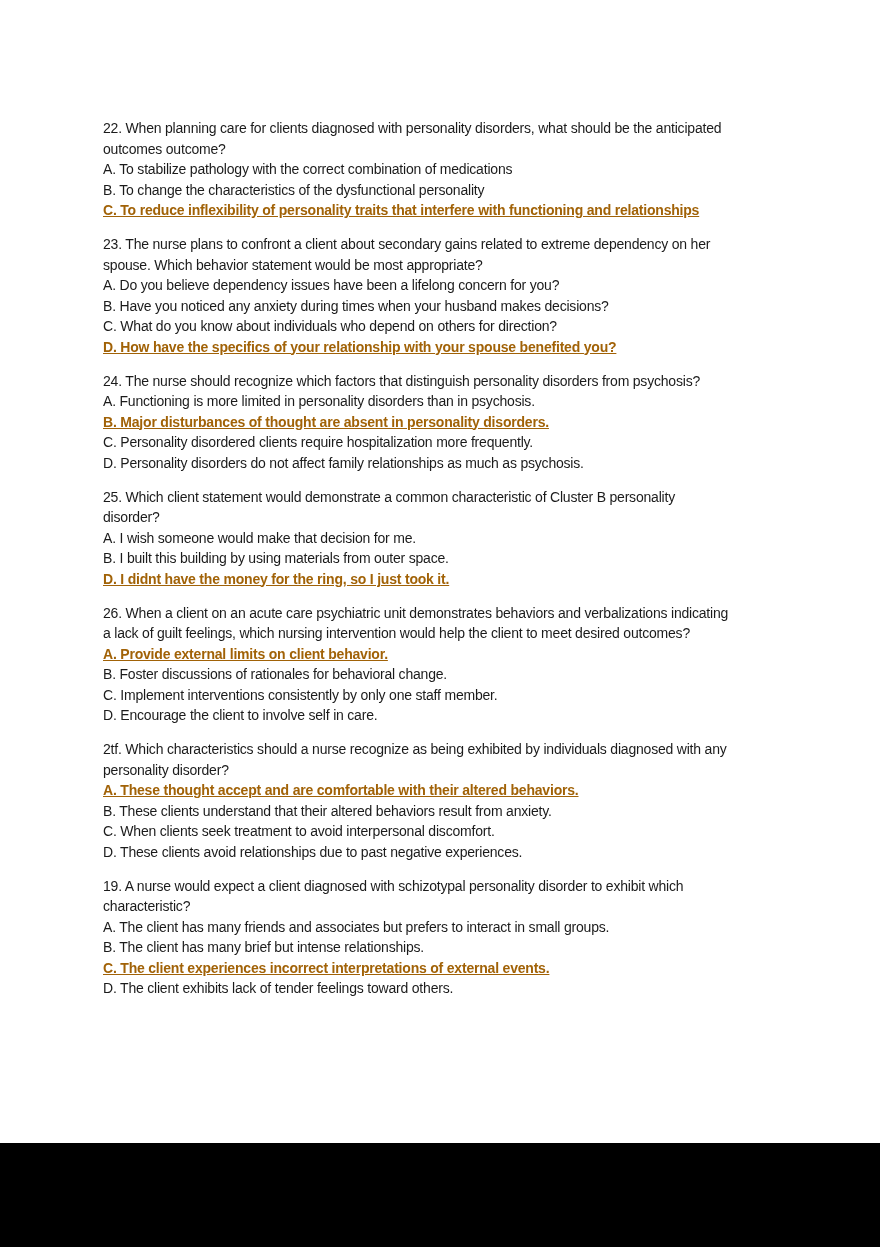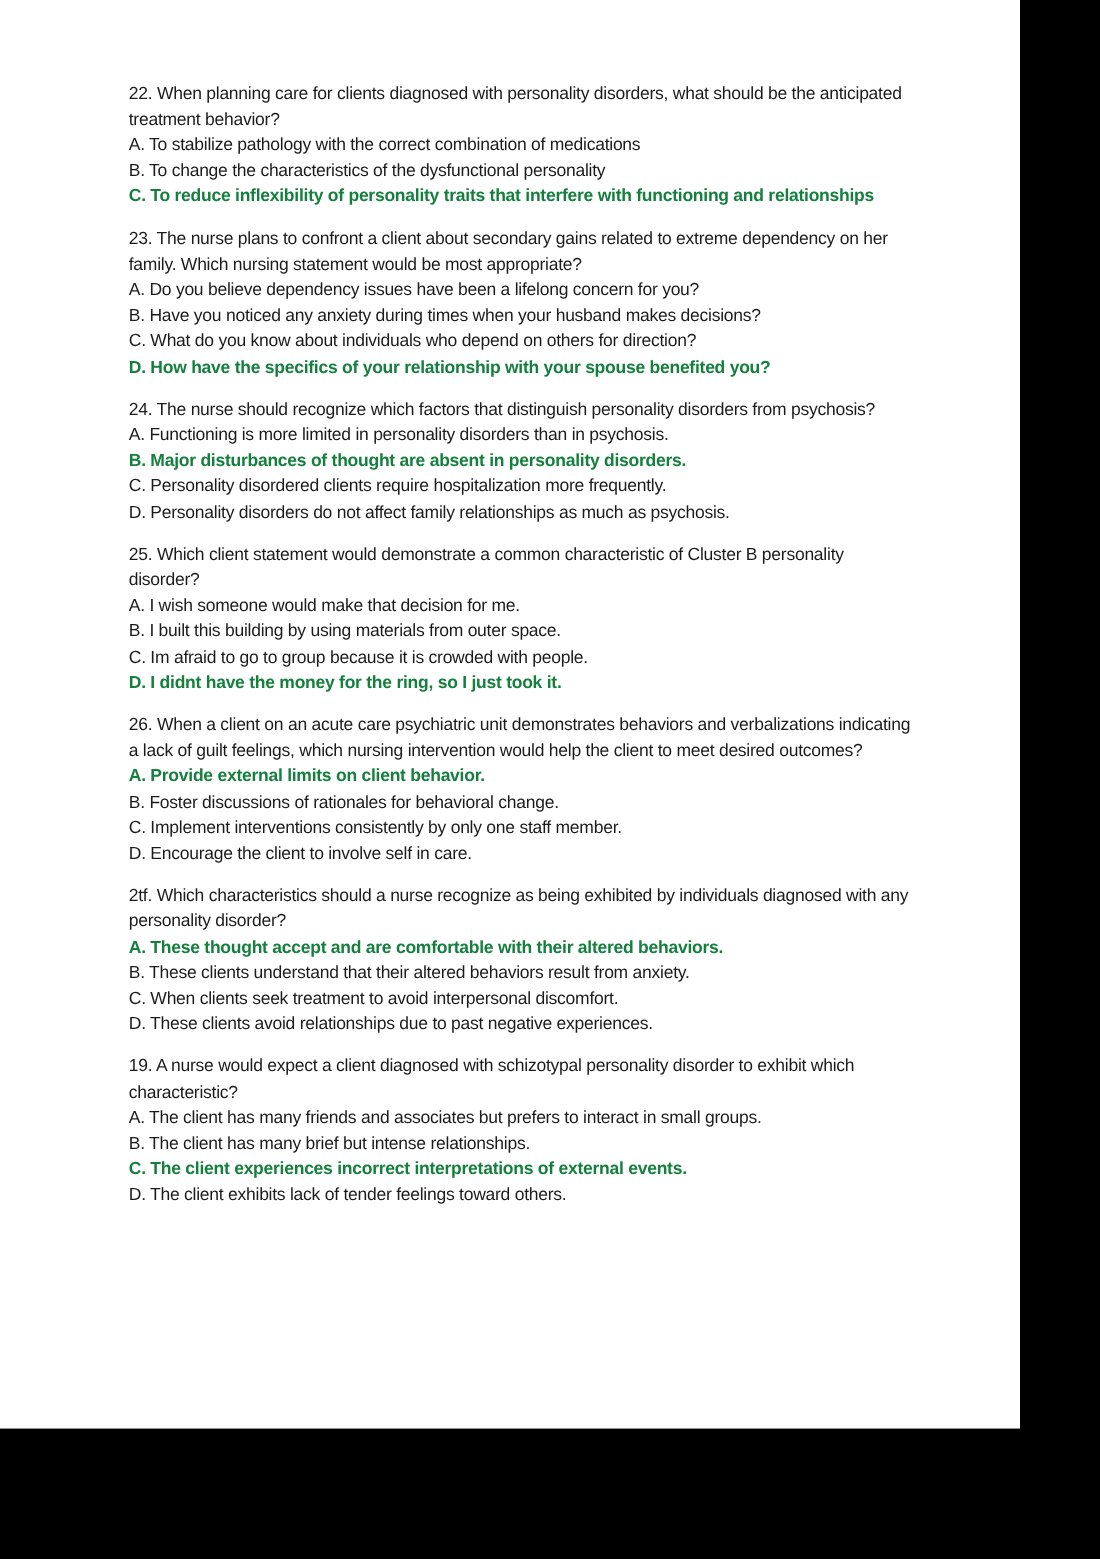--- a/index.html
+++ b/index.html
@@ -7,84 +7,84 @@
     padding: 0;
   }
   body {
     width: 880px;
     height: 1247px;
     background: #000000;
     overflow: hidden;
     font-family: "Liberation Sans", sans-serif;
   }
   .page {
-    width: 816px;
+    width: 880px;
     height: 1143px;
     background: #ffffff;
     box-sizing: border-box;
-    padding: 64px 0 0 103px;
+    padding: 118px 0 0 103px;
   }
   .questions {
     width: 700px;
   }
   .question {
     margin: 0 0 13.5px 0;
   }
   .line {
     margin: 0;
     padding: 0;
     font-size: 14px;
     line-height: 20.5px;
     letter-spacing: -0.2px;
     color: #1b1b1b;
     white-space: nowrap;
   }
   .line.bold {
     font-weight: 700;
-    color: #15803d;
+    color: #a16207;
+    text-decoration: underline;
   }
   .bottom-bar {
     width: 880px;
     height: 104px;
     background: #000000;
   }
 </style>
 </head>
 <body>
 
 <div class="page">
   <div class="questions">
       <div class="question">
         <p class="line">22. When planning care for clients diagnosed with personality disorders, what should be the anticipated</p>
-        <p class="line">treatment behavior?</p>
+        <p class="line">outcomes outcome?</p>
         <p class="line">A. To stabilize pathology with the correct combination of medications</p>
         <p class="line">B. To change the characteristics of the dysfunctional personality</p>
         <p class="line bold">C. To reduce inflexibility of personality traits that interfere with functioning and relationships</p>
       </div>
       <div class="question">
         <p class="line">23. The nurse plans to confront a client about secondary gains related to extreme dependency on her</p>
-        <p class="line">family. Which nursing statement would be most appropriate?</p>
+        <p class="line">spouse. Which behavior statement would be most appropriate?</p>
         <p class="line">A. Do you believe dependency issues have been a lifelong concern for you?</p>
         <p class="line">B. Have you noticed any anxiety during times when your husband makes decisions?</p>
         <p class="line">C. What do you know about individuals who depend on others for direction?</p>
         <p class="line bold">D. How have the specifics of your relationship with your spouse benefited you?</p>
       </div>
       <div class="question">
         <p class="line">24. The nurse should recognize which factors that distinguish personality disorders from psychosis?</p>
         <p class="line">A. Functioning is more limited in personality disorders than in psychosis.</p>
         <p class="line bold">B. Major disturbances of thought are absent in personality disorders.</p>
         <p class="line">C. Personality disordered clients require hospitalization more frequently.</p>
         <p class="line">D. Personality disorders do not affect family relationships as much as psychosis.</p>
       </div>
       <div class="question">
         <p class="line">25. Which client statement would demonstrate a common characteristic of Cluster B personality</p>
         <p class="line">disorder?</p>
         <p class="line">A. I wish someone would make that decision for me.</p>
         <p class="line">B. I built this building by using materials from outer space.</p>
-        <p class="line">C. Im afraid to go to group because it is crowded with people.</p>
         <p class="line bold">D. I didnt have the money for the ring, so I just took it.</p>
       </div>
       <div class="question">
         <p class="line">26. When a client on an acute care psychiatric unit demonstrates behaviors and verbalizations indicating</p>
         <p class="line">a lack of guilt feelings, which nursing intervention would help the client to meet desired outcomes?</p>
         <p class="line bold">A. Provide external limits on client behavior.</p>
         <p class="line">B. Foster discussions of rationales for behavioral change.</p>
         <p class="line">C. Implement interventions consistently by only one staff member.</p>
         <p class="line">D. Encourage the client to involve self in care.</p>
       </div>

